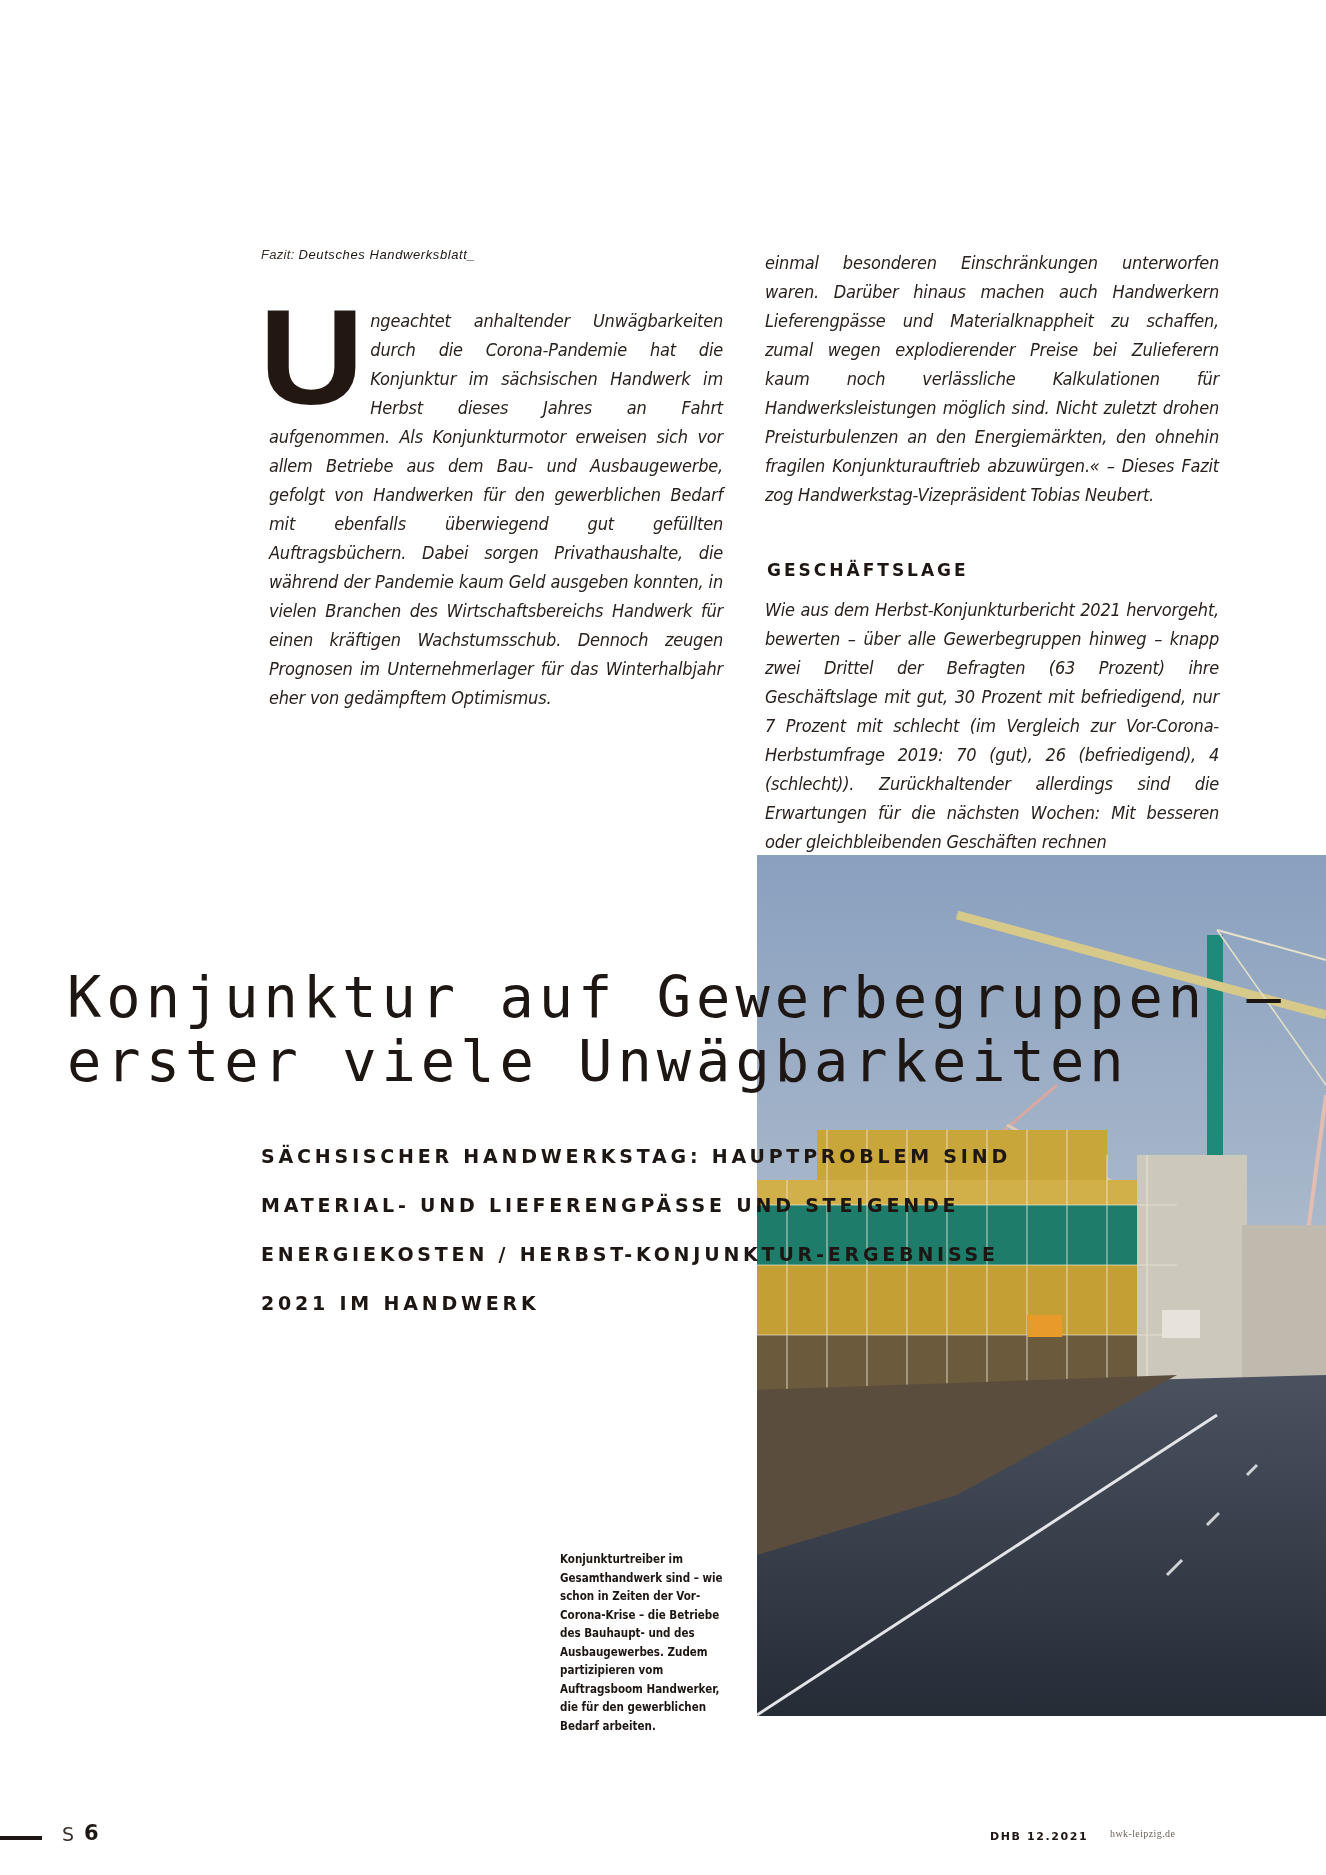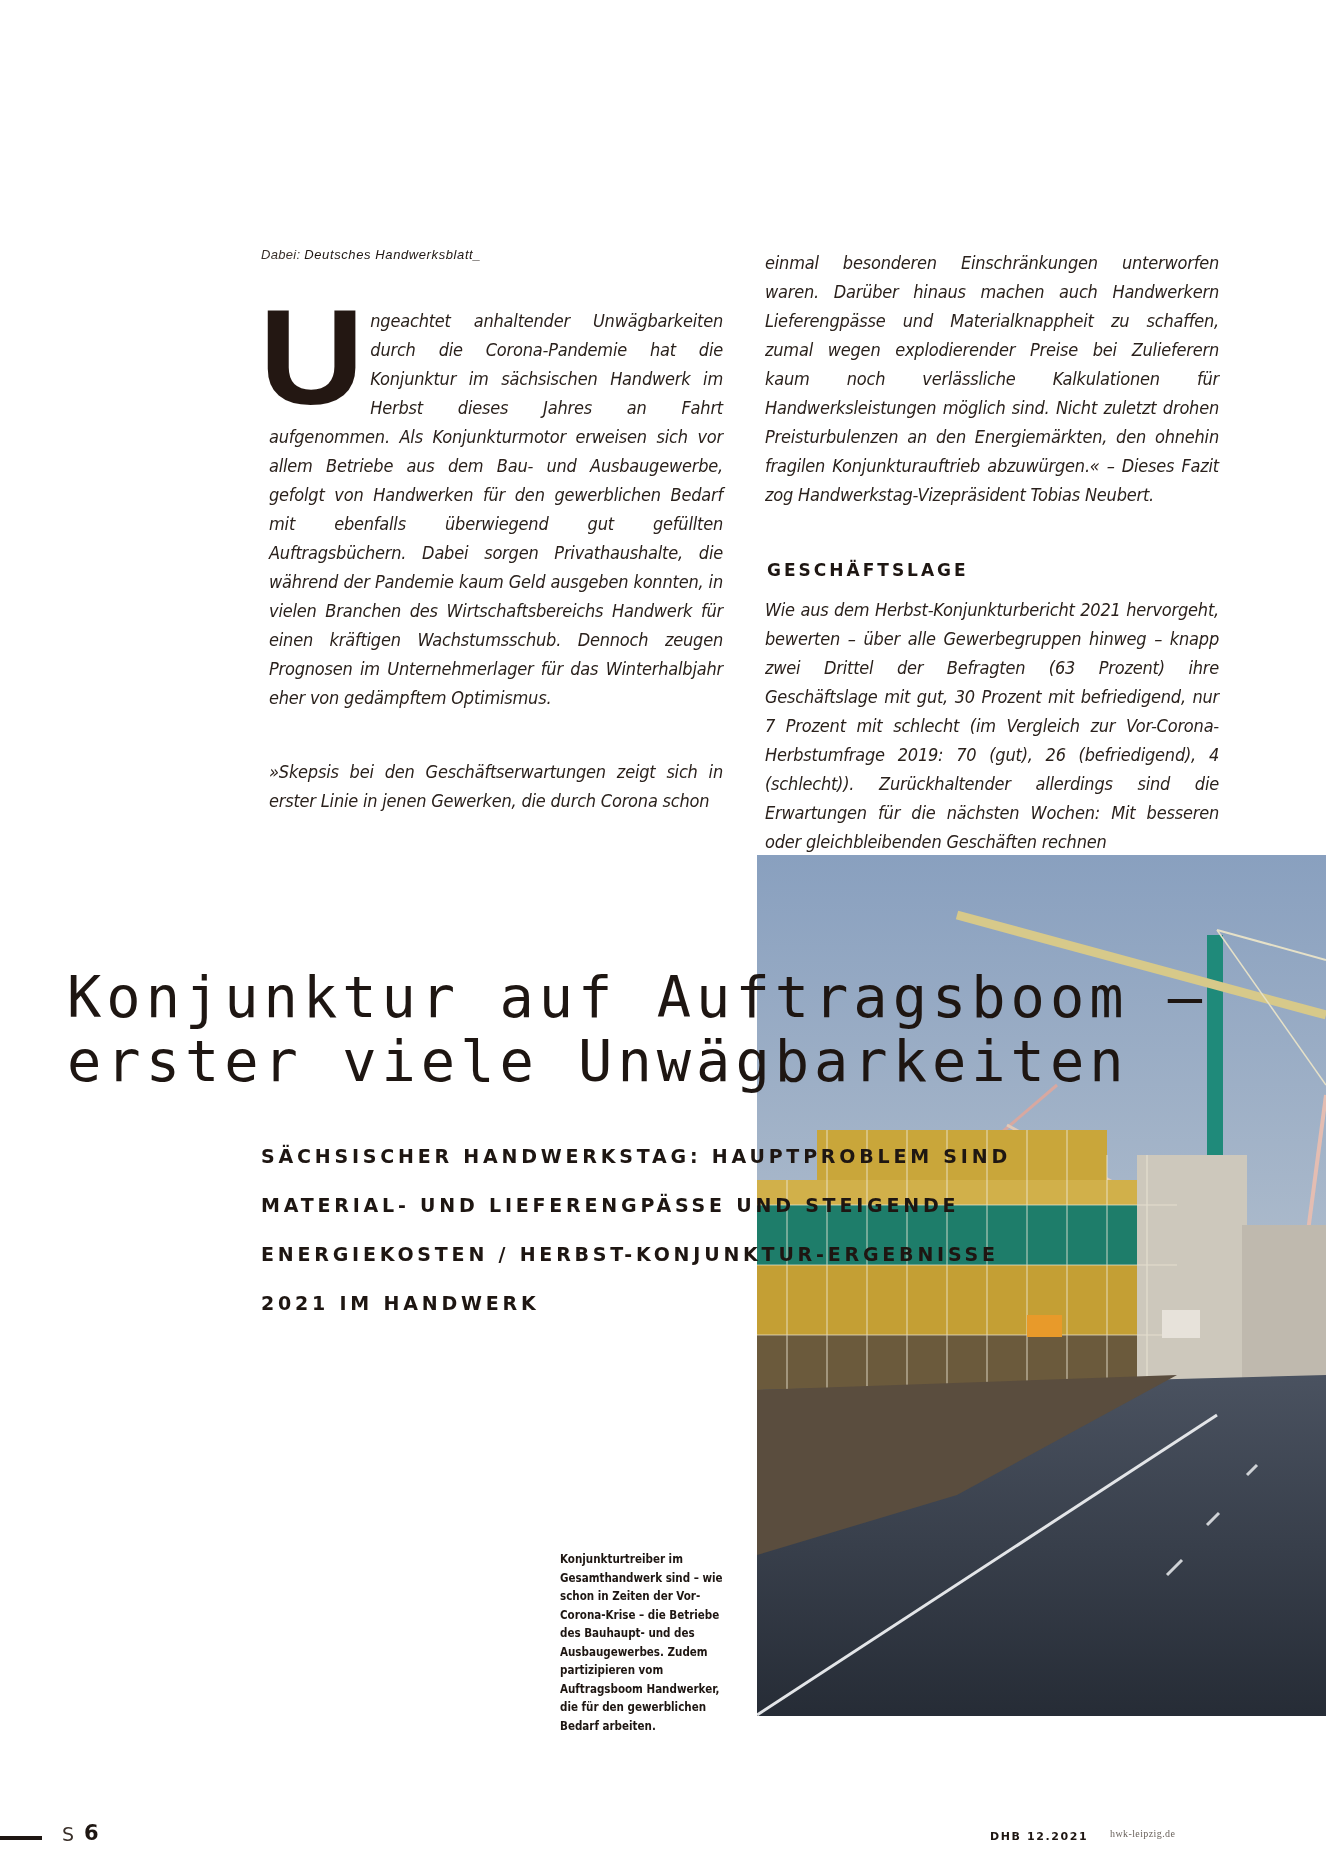--- a/index.html
+++ b/index.html
@@ -57,27 +57,26 @@
   
   .footer-rule { left:0; top:1836px; width:42px; height:4px; background:#1e1612; }
   .page-s { left:62px; top:1823px; font-size:19px; color:#3a302a; font-family:"DejaVu Sans", sans-serif; }
   .page-n { left:84px; top:1821px; font-size:21px; font-weight:bold; color:#1e1612; font-family:"DejaVu Sans", sans-serif; }
   .mag { left:990px; top:1830px; font-size:11px; font-weight:bold; letter-spacing:1.6px; color:#1e1612; font-family:"DejaVu Sans", sans-serif; }
   .url { left:1110px; top:1828px; font-size:10px; color:#6a625c; font-family:Liberation Serif, serif; letter-spacing:0.4px; }
 </style>
 </head>
 <body>
 
-<div class="abs byline"><span>Dabei: </span><b>Deutsches Handwerksblatt_</b></div>
+<div class="abs byline"><span>Fazit: </span><b>Deutsches Handwerksblatt_</b></div>
 
 <div class="abs col col-left">
   <span class="dropcap">U</span>
   <p style="padding-top:0">ngeachtet anhaltender Unwägbarkeiten durch die Corona-Pandemie hat die Konjunktur im sächsischen Handwerk im Herbst dieses Jahres an Fahrt aufgenommen. Als Konjunkturmotor erweisen sich vor allem Betriebe aus dem Bau- und Ausbaugewerbe, gefolgt von Handwerken für den gewerblichen Bedarf mit ebenfalls überwiegend gut gefüllten Auftragsbüchern. Dabei sorgen Privathaushalte, die während der Pandemie kaum Geld ausgeben konnten, in vielen Branchen des Wirtschaftsbereichs Handwerk für einen kräftigen Wachstumsschub. Dennoch zeugen Prognosen im Unternehmerlager für das Winterhalbjahr eher von gedämpftem Optimismus.</p>
   <div class="gap"></div>
-  <p>»Skepsis bei den Geschäftserwartungen zeigt sich in erster Linie in jenen Gewerken, die durch Corona schon</p>
 </div>
 
 <div class="abs col col-right">
   <p>einmal besonderen Einschränkungen unterworfen waren. Darüber hinaus machen auch Handwerkern Lieferengpässe und Materialknappheit zu schaffen, zumal wegen explodierender Preise bei Zulieferern kaum noch verlässliche Kalkulationen für Handwerksleistungen möglich sind. Nicht zuletzt drohen Preisturbulenzen an den Energiemärkten, den ohnehin fragilen Konjunkturauftrieb abzuwürgen.« – Dieses Fazit zog Handwerkstag-Vizepräsident Tobias Neubert.</p>
   <div class="gap"></div>
   <h3 class="section-head">GESCHÄFTSLAGE</h3>
   <p>Wie aus dem Herbst-Konjunkturbericht 2021 hervorgeht, bewerten – über alle Gewerbegruppen hinweg – knapp zwei Drittel der Befragten (63 Prozent) ihre Geschäftslage mit gut, 30 Prozent mit befriedigend, nur 7 Prozent mit schlecht (im Vergleich zur Vor-Corona-Herbstumfrage 2019: 70 (gut), 26 (befriedigend), 4 (schlecht)). Zurückhaltender allerdings sind die Erwartungen für die nächsten Wochen: Mit besseren oder gleichbleibenden Geschäften rechnen</p>
 </div>
 
 <div class="abs photo">
@@ -137,21 +136,21 @@
     <line x1="0" y1="860" x2="460" y2="560" stroke="#e3e5e8" stroke-width="3"></line>
     <g stroke="#cfd2d6" stroke-width="3">
       <line x1="410" y1="720" x2="425" y2="705"></line>
         <line x1="450" y1="670" x2="462" y2="658"></line>
       <line x1="490" y1="620" x2="500" y2="610"></line>
     </g>
   </svg>
 </div>
 
 <div class="abs headline">
-  <div>Konjunktur auf Auftragsboom –</div>
+  <div>Konjunktur auf Gewerbegruppen –</div>
   <div>erster viele Unwägbarkeiten</div>
 </div>
 
 <div class="abs subhead">SÄCHSISCHER HANDWERKSTAG: HAUPTPROBLEM SIND MATERIAL- UND LIEFERENGPÄSSE UND STEIGENDE ENERGIEKOSTEN / HERBST-KONJUNKTUR-ERGEBNISSE 2021 IM HANDWERK</div>
 
 <div class="abs caption">Konjunkturtreiber im Gesamthandwerk sind – wie schon in Zeiten der Vor-Corona-Krise – die Betriebe des Bauhaupt- und des Ausbaugewerbes. Zudem partizipieren vom Auftragsboom Handwerker, die für den gewerblichen Bedarf arbeiten.</div>
 
 <div class="abs footer-rule"></div>
 <div class="abs page-s">S</div>
 <div class="abs page-n">6</div>

